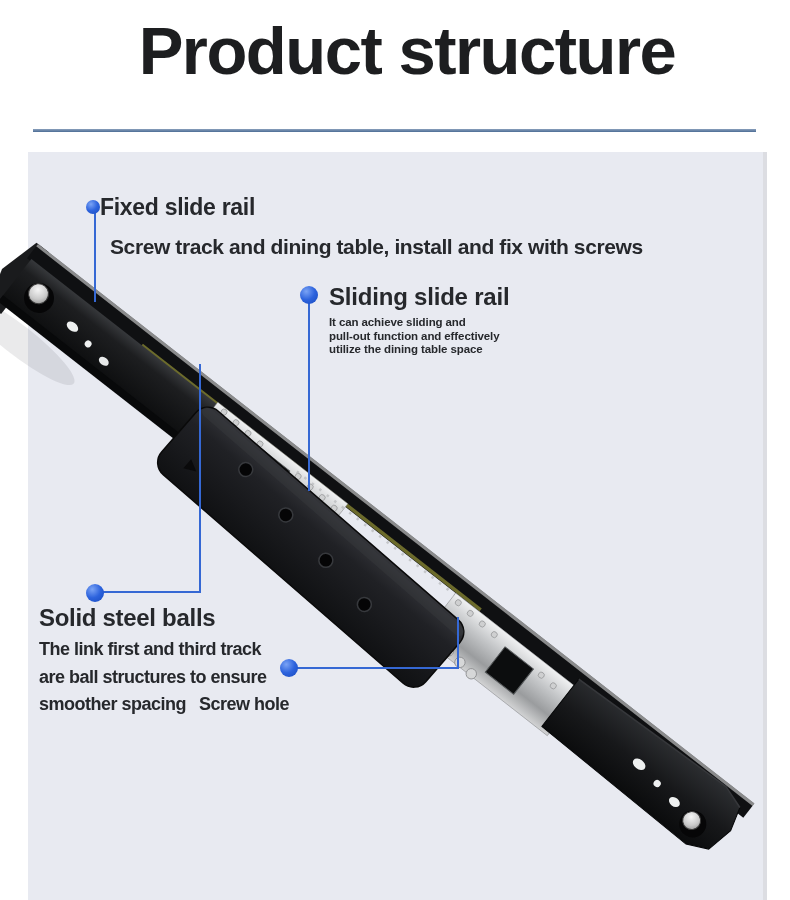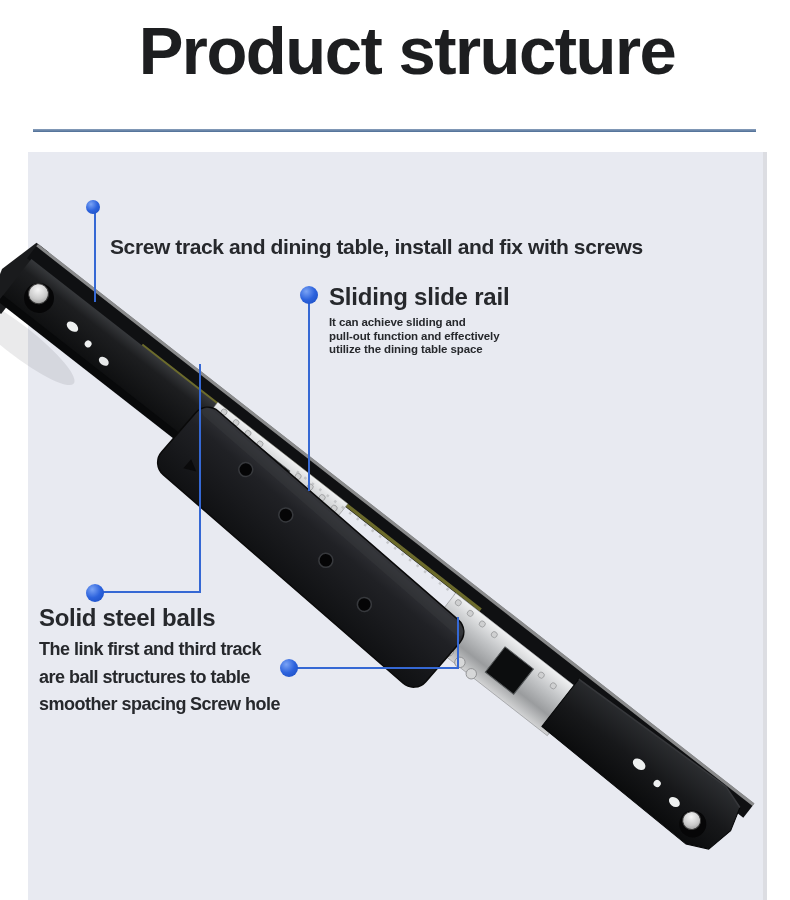--- a/index.html
+++ b/index.html
@@ -20,45 +20,46 @@
     background:#e8eaf1;border-right:4px solid #dcdde2;
   }
   .label{position:absolute;z-index:3;font-weight:bold;}
   .pre{white-space:pre-line;}
   .fixed-title{left:100px;top:194px;font-size:23px;letter-spacing:-0.3px;}
   .fixed-sub{left:110px;top:235px;font-size:21px;letter-spacing:-0.4px;}
   .sliding-title{left:329px;top:283px;font-size:24px;letter-spacing:-0.2px;}
   .sliding-desc{left:329px;top:316px;font-size:11.5px;line-height:13.5px;letter-spacing:-0.1px;}
   .balls-title{left:39px;top:604px;font-size:24px;letter-spacing:-0.3px;}
   .balls-desc{left:39px;top:636px;font-size:18px;line-height:27.5px;letter-spacing:-0.5px;}
-  .balls-desc .screw-title{margin-left:4px;}
+  .balls-desc .screw-title{margin-left:13px;}
   .screw-desc{left:277px;top:719px;font-size:11.5px;line-height:13.3px;letter-spacing:-0.1px;}
   svg.overlay{position:absolute;left:0;top:0;z-index:4;pointer-events:none;}
 </style>
 </head>
 <body>
 
 <div class="stage">
 
   <div class="page-title">Product structure</div>
   <div class="title-underline"></div>
 
   <div class="panel"></div>
 
+  <div class="label fixed-title">Fixed slide rail</div>
   <div class="label fixed-sub">Screw track and dining table, install and fix with screws</div>
 
   <div class="label sliding-title">Sliding slide rail</div>
   <div class="label balls-title">Solid steel balls</div>
 
   <div class="label sliding-desc pre">It can achieve sliding and
 pull-out function and effectively
 utilize the dining table space</div>
   <div class="label balls-desc">
     <span>The link first and third track</span><br>
-    <span>are ball structures to table</span><br>
+    <span>are ball structures to ensure</span><br>
     <span>smoother spacing</span><span class="screw-title">Screw hole</span>
   </div>
 
 
   <svg class="overlay" width="790" height="900" viewBox="0 0 790 900">
     <defs>
       <linearGradient id="gSilver" x1="0" y1="0" x2="0" y2="1">
         <stop offset="0" stop-color="#f0f1f2"></stop>
           <stop offset="0.35" stop-color="#c3c5c7"></stop>
         <stop offset="0.7" stop-color="#9a9c9e"></stop>

